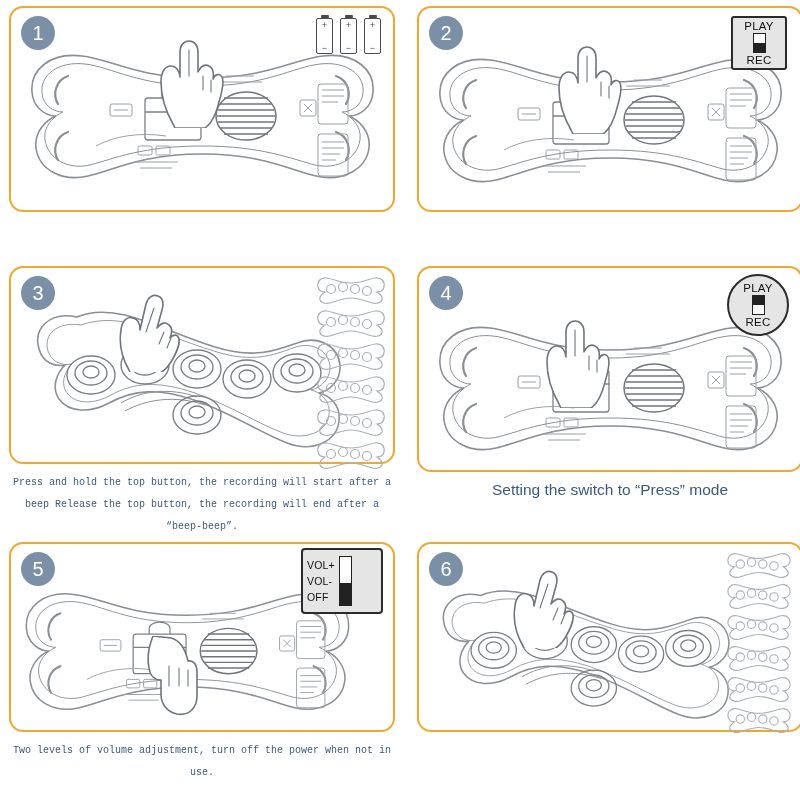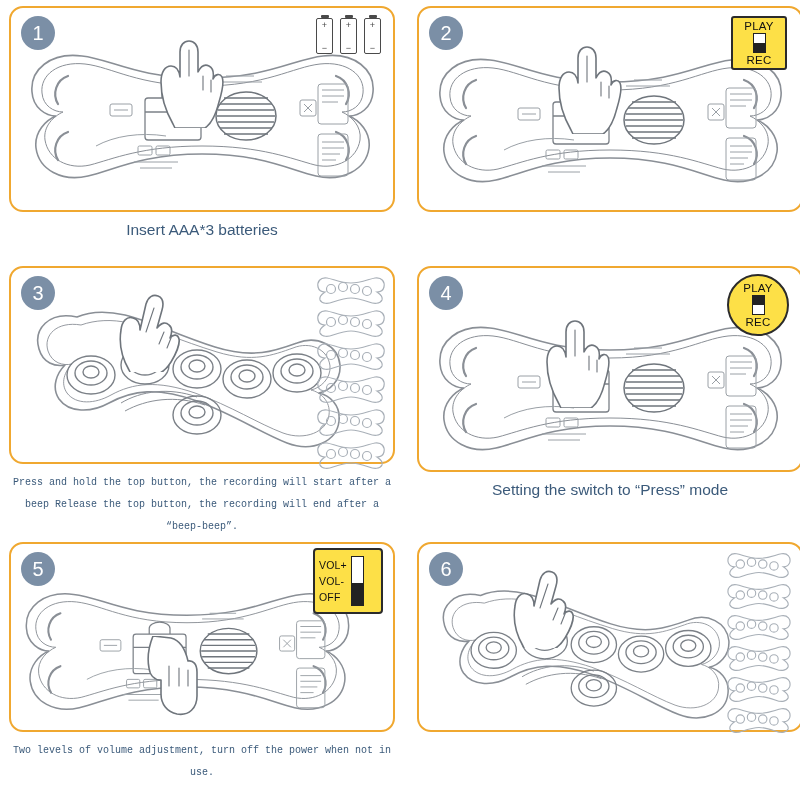--- a/index.html
+++ b/index.html
@@ -100,31 +100,31 @@
     font-size: 9px; color: #4a4a4a;
     font-family: "Liberation Sans", sans-serif;
   }
   .battery .plus { top: 1px; }
   .battery .minus { bottom: 0px; }
 
   
   .switch-badge {
     position: absolute;
     z-index: 5;
-    background: #fde047;
+    background: #e5e5e5;
     border: 2px solid #2b2b2b;
     display: flex;
     flex-direction: column;
     align-items: center;
     justify-content: center;
     padding: 2px 5px;
   }
   .switch-badge.rect { right: 14px; top: 8px; width: 56px; height: 54px; border-radius: 3px; }
   .switch-badge.round { right: 12px; top: 6px; width: 62px; height: 62px; border-radius: 50%; }
-  .switch-badge.vol { right: 10px; top: 4px; width: 70px; height: 66px; border-radius: 4px; align-items: flex-start; padding: 3px 4px; }
+  .switch-badge.vol { right: 10px; top: 4px; width: 82px; height: 66px; border-radius: 4px; align-items: flex-start; padding: 3px 4px; }
   .sb-label { font-size: 10.5px; color: #111; letter-spacing: .2px; font-family: "Liberation Sans", sans-serif; }
   .sb-label.big { font-size: 11.5px; }
   .sb-slot {
     width: 13px; height: 20px;
     border: 1.5px solid #222;
     background: #fff;
     position: relative;
     margin: 1px 0;
   }
   .sb-slot .knob {
@@ -227,21 +227,20 @@
               <path d="M30 92 C22 78 18 64 18 50 C18 40 22 34 28 34 C33 34 36 38 37 45
                        L37 20 C37 13 41 9 46 9 C51 9 55 13 55 20 L55 40
                        C58 34 62 32 66 34 C70 36 71 41 70 47
                        C72 42 77 41 79 45 C81 49 79 60 76 70 C73 82 68 92 62 96 L32 96 Z"></path>
               <path d="M46 18 v26" stroke-width="1.1"></path>
               <path d="M60 44 v14 M68 48 v12" stroke-width="1.1"></path>
             </g>
           </svg>
         </div>
       </div>
-      <div class="caption">Insert AAA*3 batteries</div>
     </div>
 
     <div class="cell">
       <div class="panel r1">
         <div class="step-num">2</div>
 
         <div class="switch-badge rect">
           <div class="sb-label big">PLAY</div>
           <div class="sb-slot">
             <div class="knob bottom"></div>

